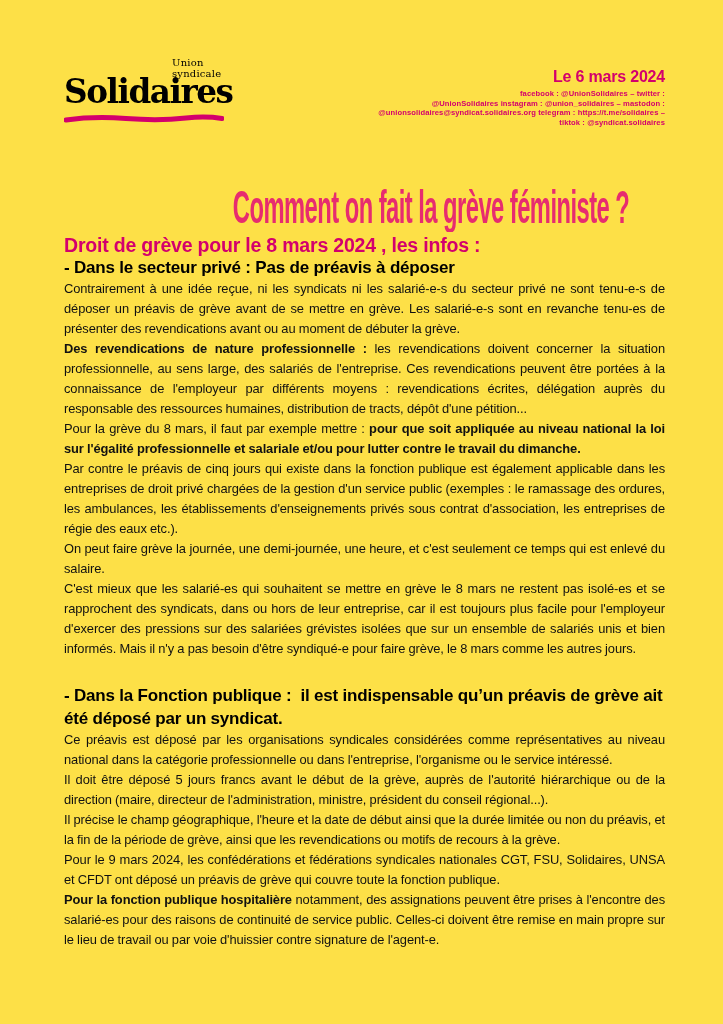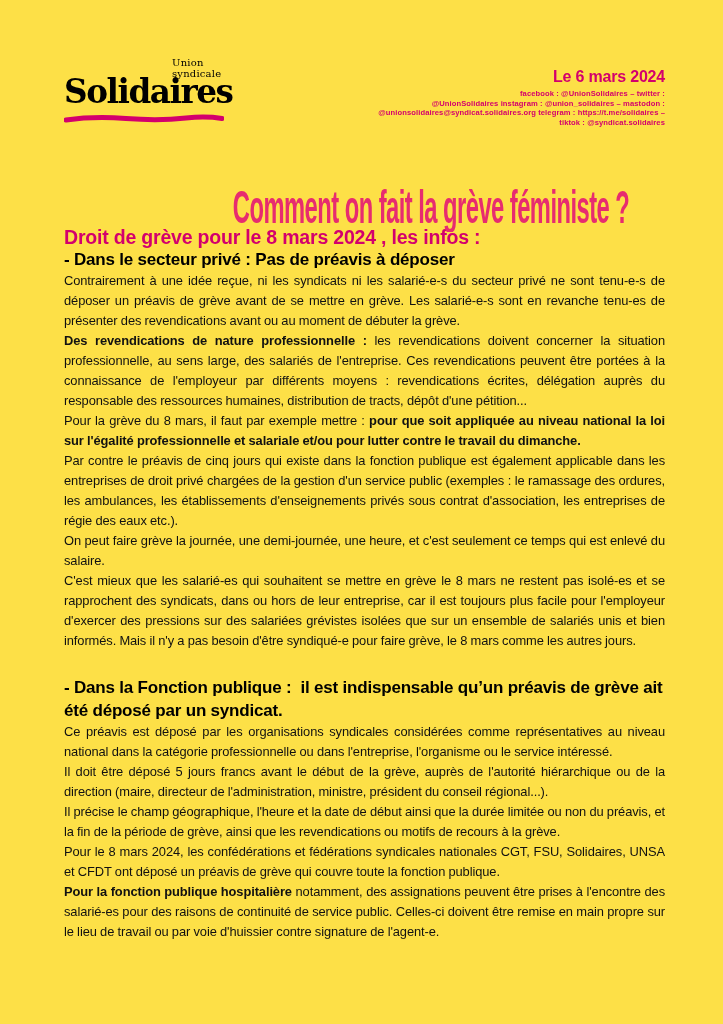--- a/index.html
+++ b/index.html
@@ -33,21 +33,21 @@
   .date{color:var(--pink);font-weight:bold;font-size:16px;margin-bottom:3px;letter-spacing:-.2px;}
   .social{color:var(--pink);font-weight:bold;font-size:7.6px;line-height:9.6px;letter-spacing:.1px;}
   
   .title-wrap{margin-top:16px;text-align:center;height:60px;}
   .title{
     display:inline-block;color:var(--pink-title);font-weight:bold;
     font-size:44px;white-space:nowrap;letter-spacing:-1px;
     transform:scale(.54,1.04);transform-origin:center top;
   }
   
-  .content{margin-top:14px;}
+  .content{margin-top:22px;}
   .content p,.content h2{margin:0;}
   .section-heading{
     color:var(--pink);font-weight:bold;font-size:19.5px;
     margin:10px 0 8px;letter-spacing:-.2px;
   }
   .sub-heading{
     color:#000;font-weight:bold;font-size:17px;line-height:1.32;
     margin:2px 0 8px;white-space:pre-wrap;letter-spacing:-.2px;
   }
   .paragraph{
@@ -93,17 +93,17 @@
       <p class="paragraph"><span>Contrairement à une idée reçue, ni les syndicats ni les salarié-e-s du secteur privé ne sont tenu-e-s de déposer un préavis de grève avant de se mettre en grève. Les salarié-e-s sont en revanche tenu-es de présenter des revendications avant ou au moment de débuter la grève.</span></p>
       <p class="paragraph"><span class="b">Des revendications de nature professionnelle : </span><span>les revendications doivent concerner la situation professionnelle, au sens large, des salariés de l'entreprise. Ces revendications peuvent être portées à la connaissance de l'employeur par différents moyens : revendications écrites, délégation auprès du responsable des ressources humaines, distribution de tracts, dépôt d'une pétition...</span></p>
       <p class="paragraph"><span>Pour la grève du 8 mars, il faut par exemple mettre : </span><span class="b">pour que soit appliquée au niveau national la loi sur l'égalité professionnelle et salariale et/ou pour lutter contre le travail du dimanche.</span></p>
       <p class="paragraph"><span>Par contre le préavis de cinq jours qui existe dans la fonction publique est également applicable dans les entreprises de droit privé chargées de la gestion d'un service public (exemples : le ramassage des ordures, les ambulances, les établissements d'enseignements privés sous contrat d'association, les entreprises de régie des eaux etc.).</span></p>
       <p class="paragraph"><span>On peut faire grève la journée, une demi-journée, une heure, et c'est seulement ce temps qui est enlevé du salaire.</span></p>
       <p class="paragraph"><span>C'est mieux que les salarié-es qui souhaitent se mettre en grève le 8 mars ne restent pas isolé-es et se rapprochent des syndicats, dans ou hors de leur entreprise, car il est toujours plus facile pour l'employeur d'exercer des pressions sur des salariées grévistes isolées que sur un ensemble de salariés unis et bien informés. Mais il n'y a pas besoin d'être syndiqué-e pour faire grève, le 8 mars comme les autres jours.</span></p>
       <h2 class="sub-heading" style="margin-top: 26px;"><span class="b">- Dans la Fonction publique :  il est indispensable qu’un préavis de grève ait été déposé par un syndicat.</span></h2>
       <p class="paragraph"><span>Ce préavis est déposé par les organisations syndicales considérées comme représentatives au niveau national dans la catégorie professionnelle ou dans l'entreprise, l'organisme ou le service intéressé.</span></p>
       <p class="paragraph"><span>Il doit être déposé 5 jours francs avant le début de la grève, auprès de l'autorité hiérarchique ou de la direction (maire, directeur de l'administration, ministre, président du conseil régional...).</span></p>
       <p class="paragraph"><span>Il précise le champ géographique, l'heure et la date de début ainsi que la durée limitée ou non du préavis, et la fin de la période de grève, ainsi que les revendications ou motifs de recours à la grève.</span></p>
-      <p class="paragraph"><span>Pour le 8 mars 2024, les confédérations et fédérations syndicales nationales CGT, FSU, Solidaires, UNSA et CFDT ont déposé un préavis de grève qui couvre toute la fonction publique.</span></p>
+      <p class="paragraph"><span>Pour le 9 mars 2024, les confédérations et fédérations syndicales nationales CGT, FSU, Solidaires, UNSA et CFDT ont déposé un préavis de grève qui couvre toute la fonction publique.</span></p>
       <p class="paragraph"><span class="b">Pour la fonction publique hospitalière </span><span>notamment, des assignations peuvent être prises à l'encontre des salarié-es pour des raisons de continuité de service public. Celles-ci doivent être remise en main propre sur le lieu de travail ou par voie d'huissier contre signature de l'agent-e.</span></p>
     </main>
 
 </div>
 
 </body></html>

